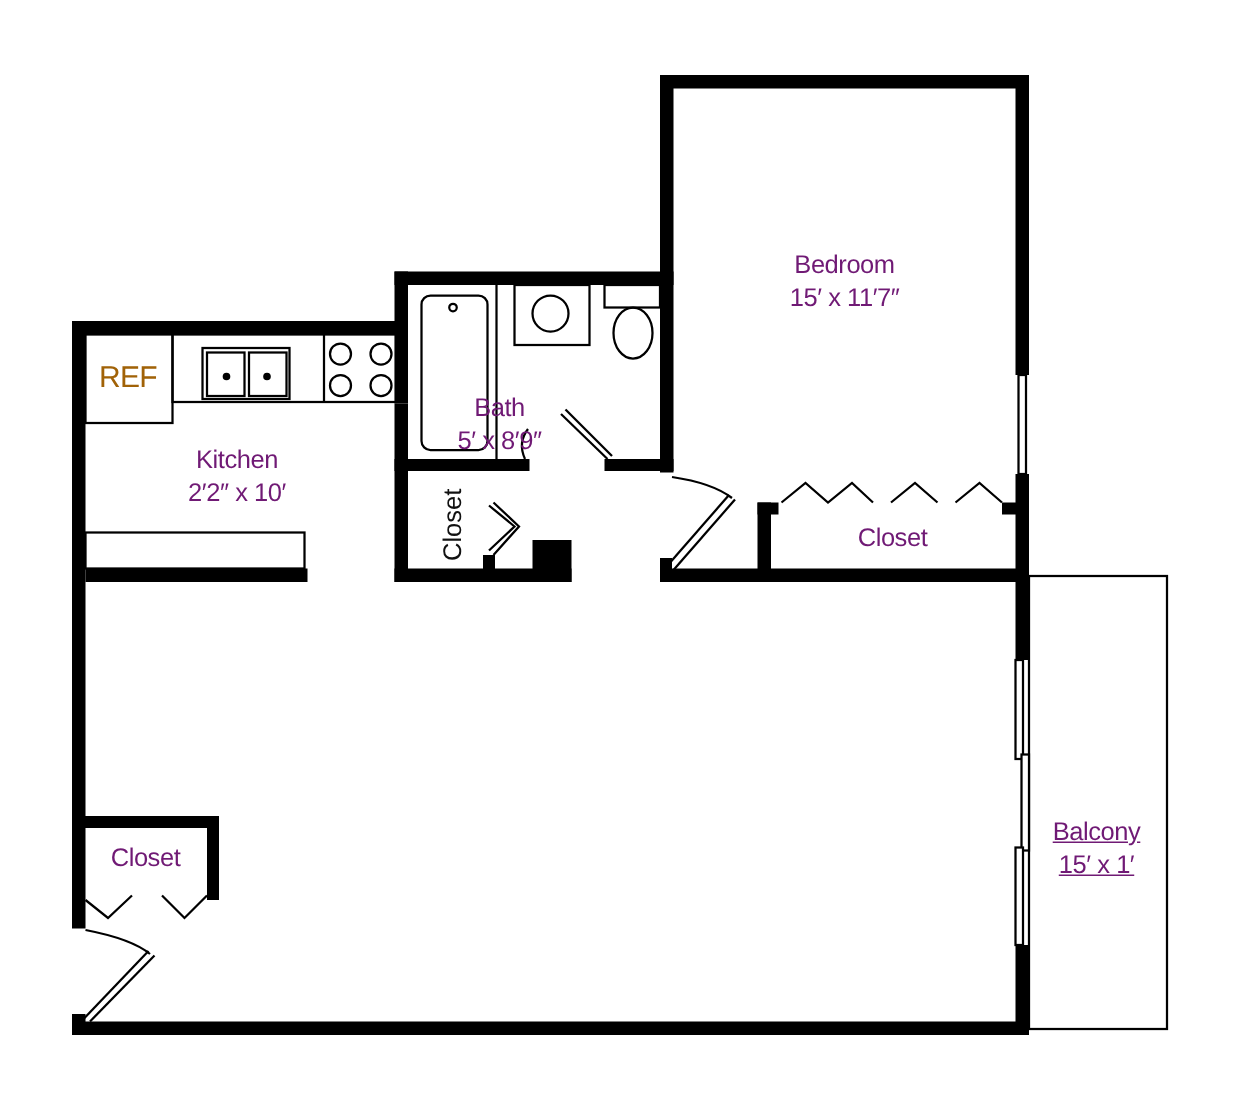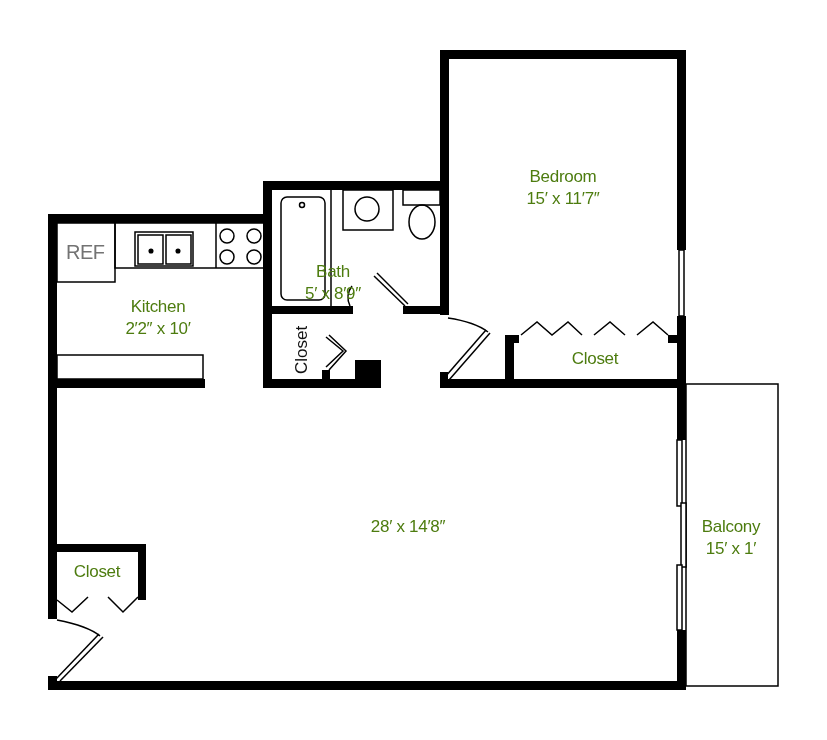--- a/index.html
+++ b/index.html
@@ -2,33 +2,33 @@
 <html><head>
 <meta charset="utf-8">
 <style>
   html, body { margin: 0; padding: 0; background: #ffffff; }
   body { width: 827px; height: 740px; position: relative; overflow: hidden; }
   #plan { position: absolute; left: 0; top: 0; }
   .lbl {
     position: absolute;
     font-family: "Liberation Sans", sans-serif;
     font-size: 17px;
-    color: #4d7c0f;
+    color: #701a75;
     text-align: center;
     line-height: 22px;
     transform: translateX(-50%);
     white-space: nowrap;
     letter-spacing: -0.3px;
   }
   .lbl span { display: block; }
   .ref {
     position: absolute;
     font-family: "Liberation Sans", sans-serif;
     font-size: 20px;
-    color: #737373;
+    color: #a16207;
     letter-spacing: -0.5px;
   }
   .vert {
     position: absolute;
     font-family: "Liberation Sans", sans-serif;
     font-size: 17px;
     color: #111;
     transform: rotate(-90deg);
     transform-origin: left top;
     white-space: nowrap;
@@ -167,24 +167,23 @@
   <span>Bath</span>
   <span>5′ x 8′9″</span>
 </div>
 
 <div class="lbl" style="left:158px; top:296px;text-align:center;">
   <span>Kitchen</span>
   <span>2′2″ x 10′</span>
 </div>
 
 <div class="lbl" style="left:408px; top:516px;">
-  <span>28′ x 14′8″</span>
 </div>
 
-<div class="lbl" style="left:731px; top:516px;">
+<div class="lbl" style="left:731px; top:544px;text-decoration:underline;">
   <span>Balcony</span>
   <span>15′ x 1′</span>
 </div>
 
 <div class="lbl" style="left:595px; top:348px;">
   <span>Closet</span>
 </div>
 
 <div class="lbl" style="left:97px; top:561px;">
   <span>Closet</span>

